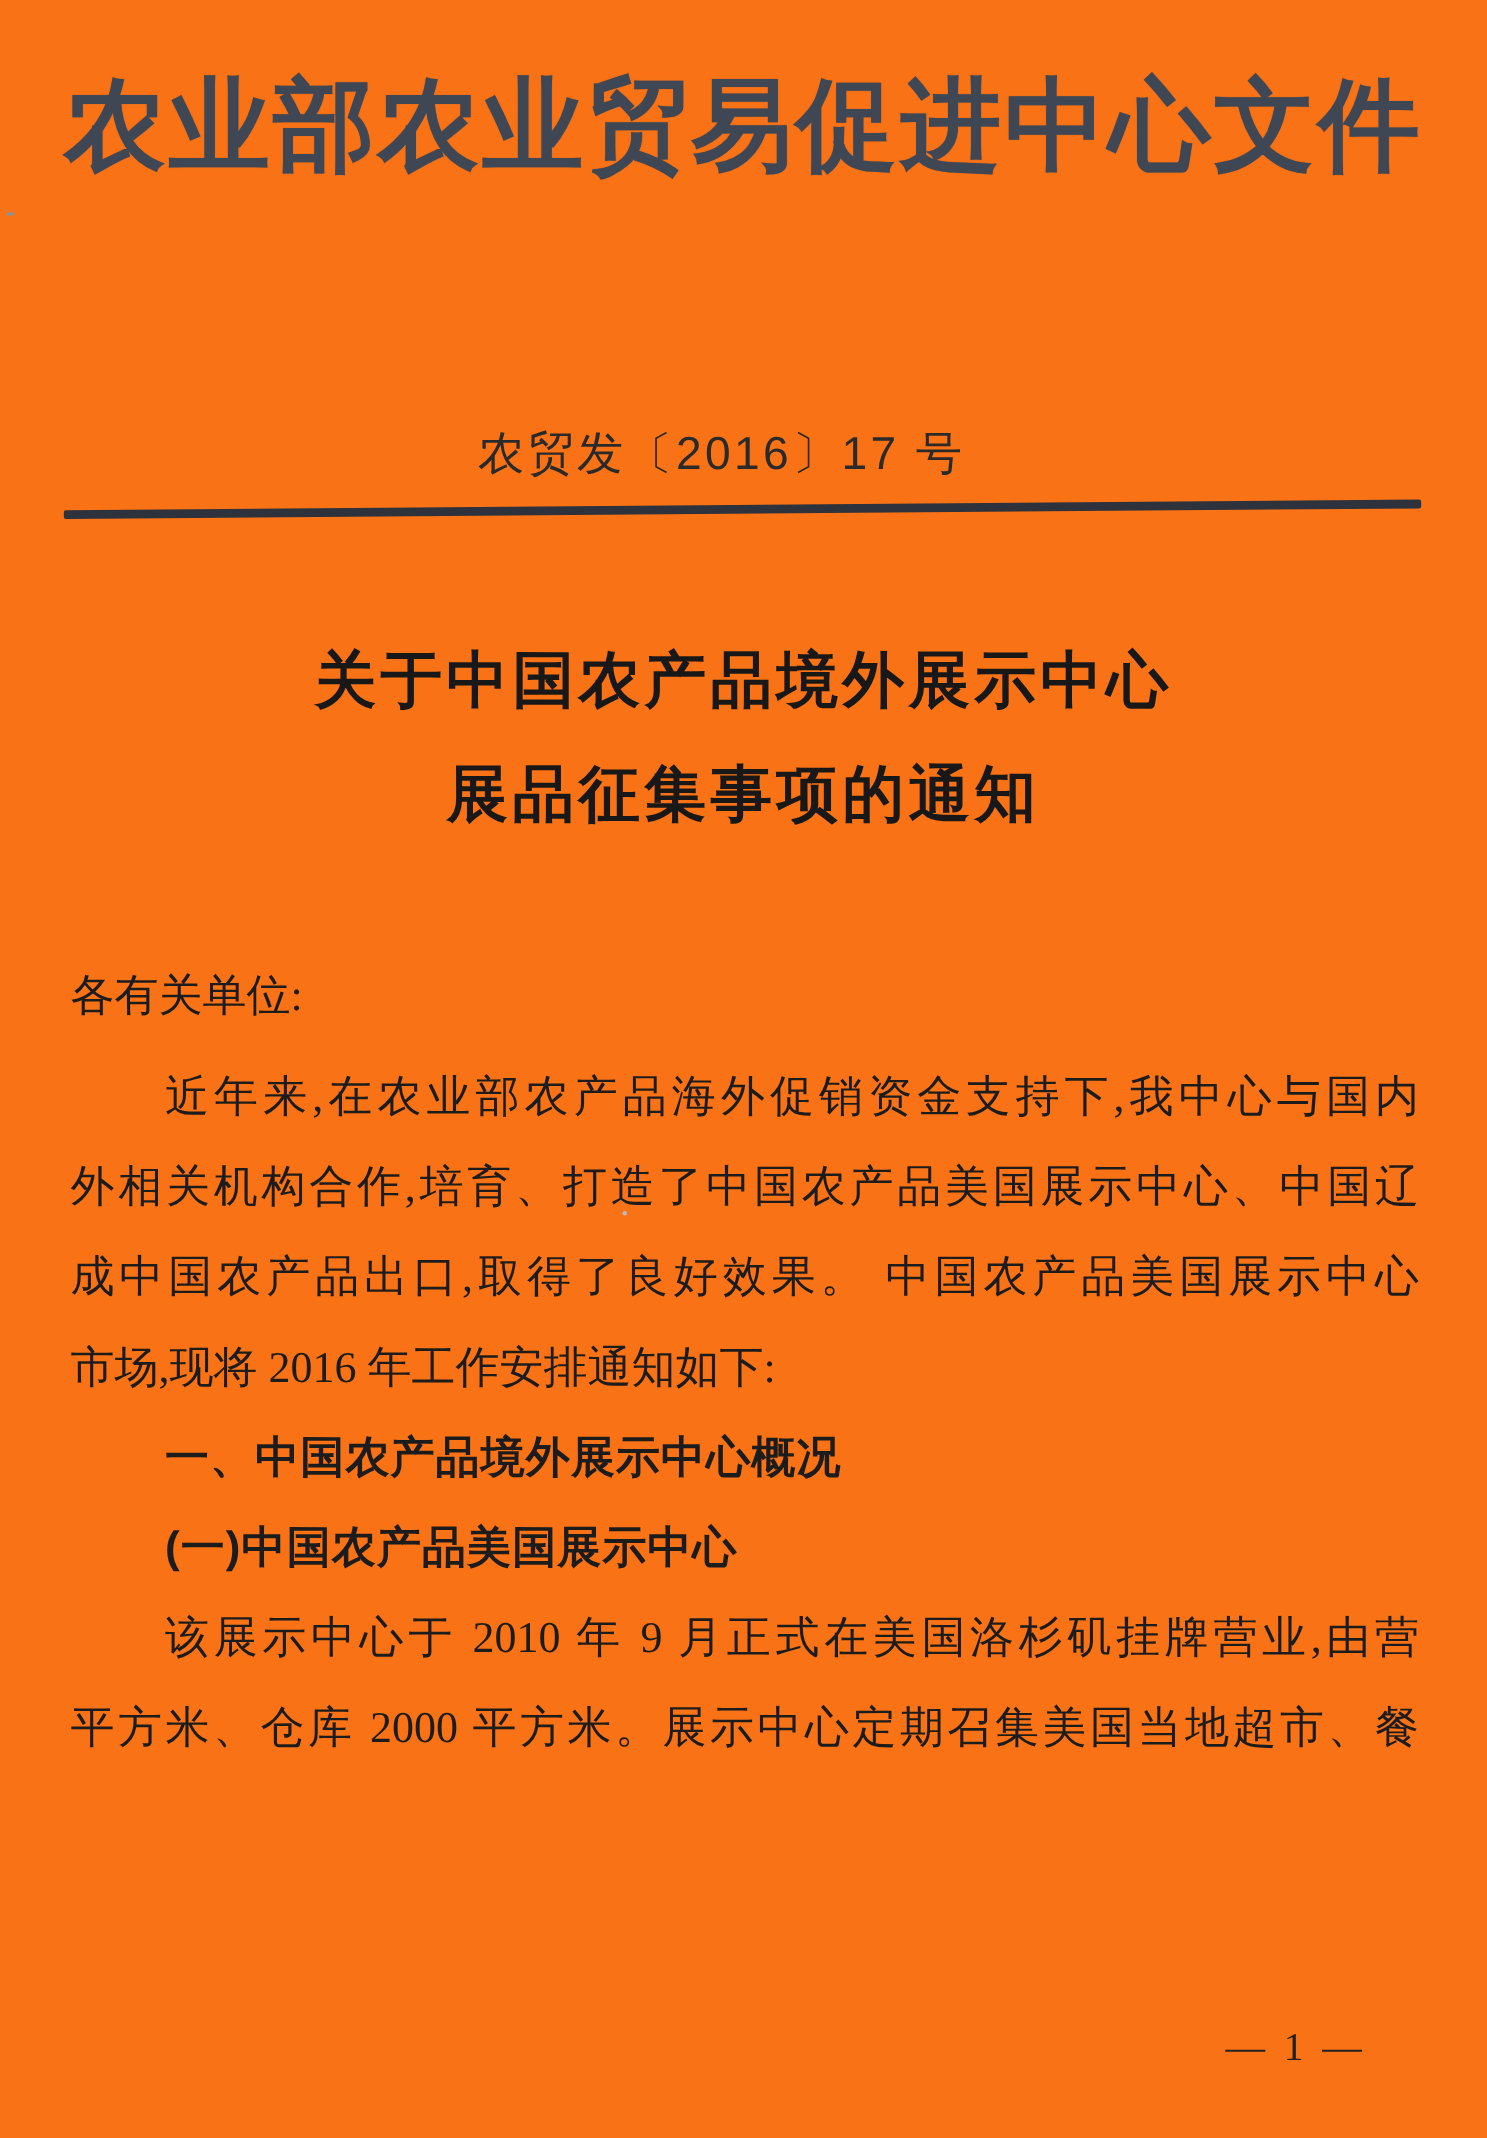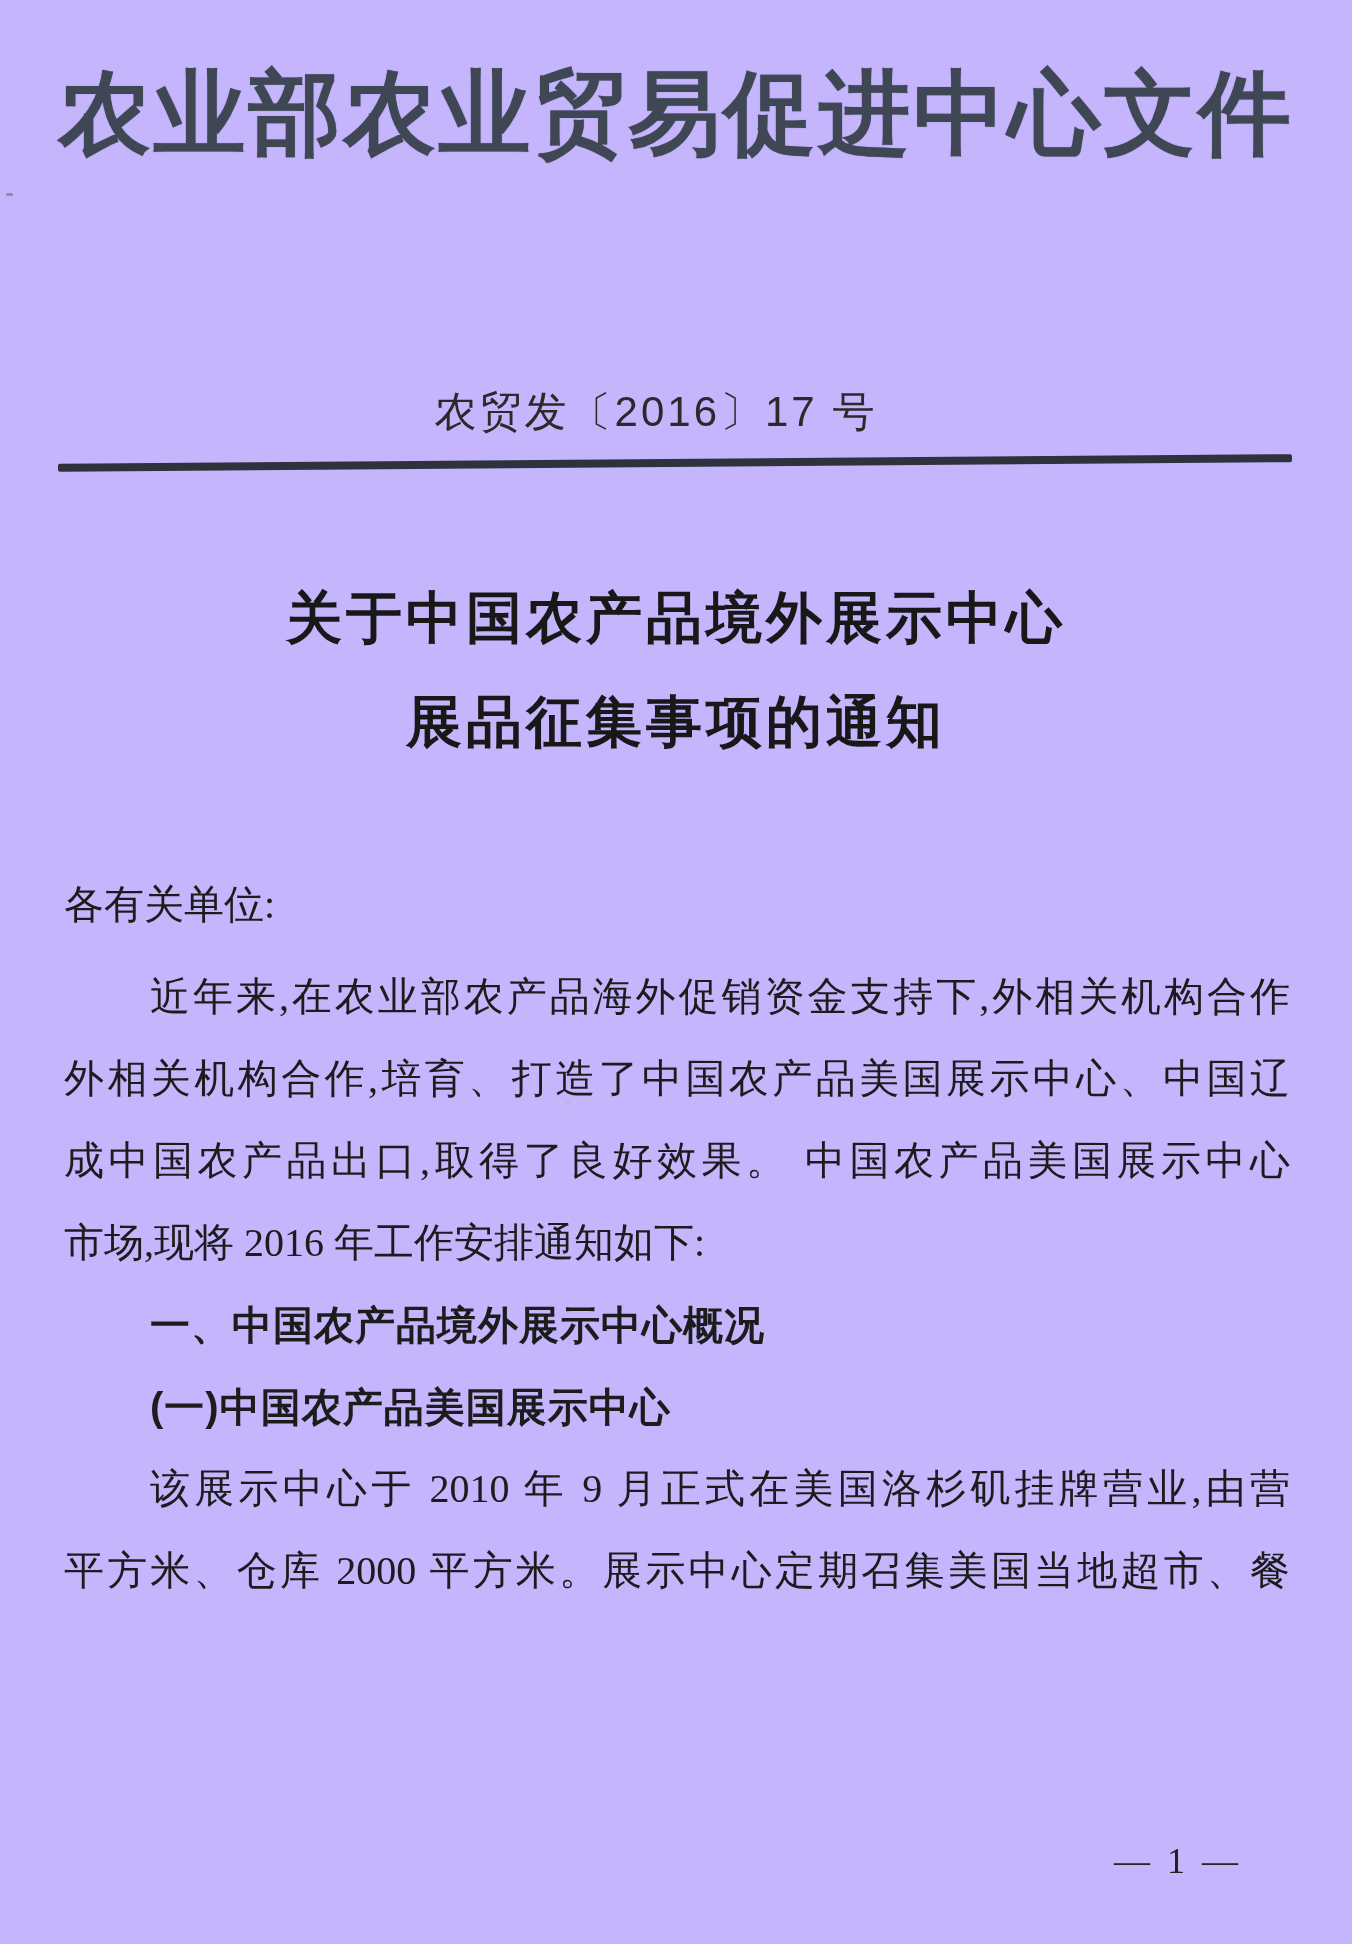--- a/index.html
+++ b/index.html
@@ -4,21 +4,21 @@
 <style>
   html, body {
     margin: 0;
     padding: 0;
     background: #ffffff;
   }
   .page {
     position: relative;
     width: 1352px;
     height: 1944px;
-    background: #c4b5fd;
+    background: #f97316;
     overflow: hidden;
     font-family: "Liberation Serif", serif;
     color: #1f1f1f;
   }
 
   
   .org-title {
     position: absolute;
     top: 52px;
     left: 0;
@@ -153,21 +153,21 @@
 
   <div class="header-rule"></div>
 
   <div class="subject">
     <div>关于中国农产品境外展示中心</div>
     <div>展品征集事项的通知</div>
   </div>
 
   <div class="body">
       <div class="line salutation">各有关单位:</div>
-      <div class="line first">近年来,在农业部农产品海外促销资金支持下,外相关机构合作</div>
+      <div class="line first">近年来,在农业部农产品海外促销资金支持下,我中心与国内</div>
       <div class="line full">外相关机构合作,培育、打造了中国农产品美国展示中心、中国辽</div>
       <div class="line full">成中国农产品出口,取得了良好效果。 中国农产品美国展示中心</div>
       <div class="line plain">市场,现将 2016 年工作安排通知如下:</div>
       <div class="line heading">一、中国农产品境外展示中心概况</div>
       <div class="line heading">(一)中国农产品美国展示中心</div>
       <div class="line first">该展示中心于 2010 年 9 月正式在美国洛杉矶挂牌营业,由营</div>
       <div class="line full">平方米、仓库 2000 平方米。展示中心定期召集美国当地超市、餐</div>
     </div>
 
   <div class="page-number">— 1 —</div>

